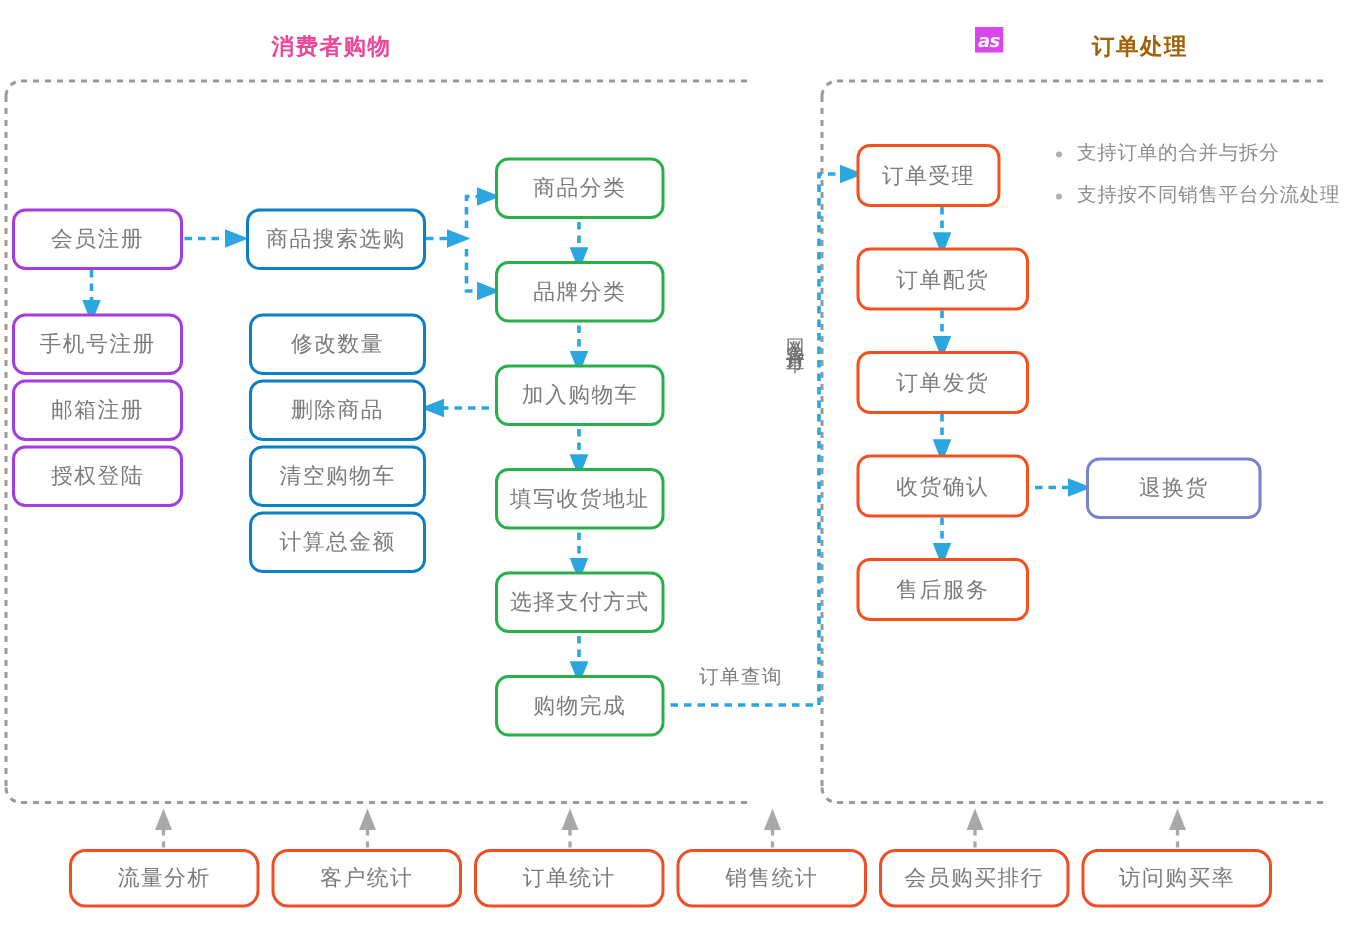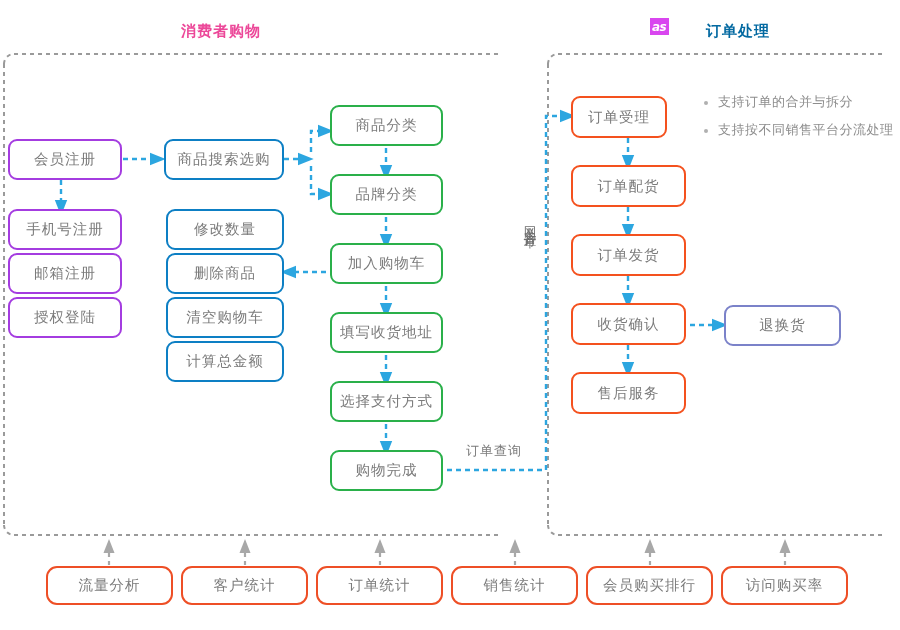--- a/index.html
+++ b/index.html
@@ -167,21 +167,21 @@
       <line x1="245" y1="565" x2="245" y2="546" marker-end="url(#ah-gray)"></line>
       <line x1="380" y1="565" x2="380" y2="546" marker-end="url(#ah-gray)"></line>
       <line x1="515" y1="565" x2="515" y2="546" marker-end="url(#ah-gray)"></line>
       <line x1="650" y1="565" x2="650" y2="546" marker-end="url(#ah-gray)"></line>
       <line x1="785" y1="565" x2="785" y2="546" marker-end="url(#ah-gray)"></line>
     </g>
   </svg>
 
   <div class="grp-title" style="left:168px;top:22px;color:#ec4899;margin-left:13px;">消费者购物</div>
 
-  <div class="grp-title" style="left:706px;top:22px;color:#0369a1;">订单处理</div>
+  <div class="grp-title" style="left:728px;top:22px;color:#a16207;">订单处理</div>
 
   <div id="wm" style="left:650px;top:17px;">
     <span class="wm-badge">as</span>
     <span class="wm-bar"></span>
   </div>
 
   <div class="node n-purple" style="left:8px;top:139px;width:114px;height:41px;">会员注册</div>
   <div class="node n-purple" style="left:8px;top:209px;width:114px;height:41px;">手机号注册</div>
   <div class="node n-purple" style="left:8px;top:253px;width:114px;height:41px;">邮箱注册</div>
   <div class="node n-purple" style="left:8px;top:297px;width:114px;height:41px;">授权登陆</div>

